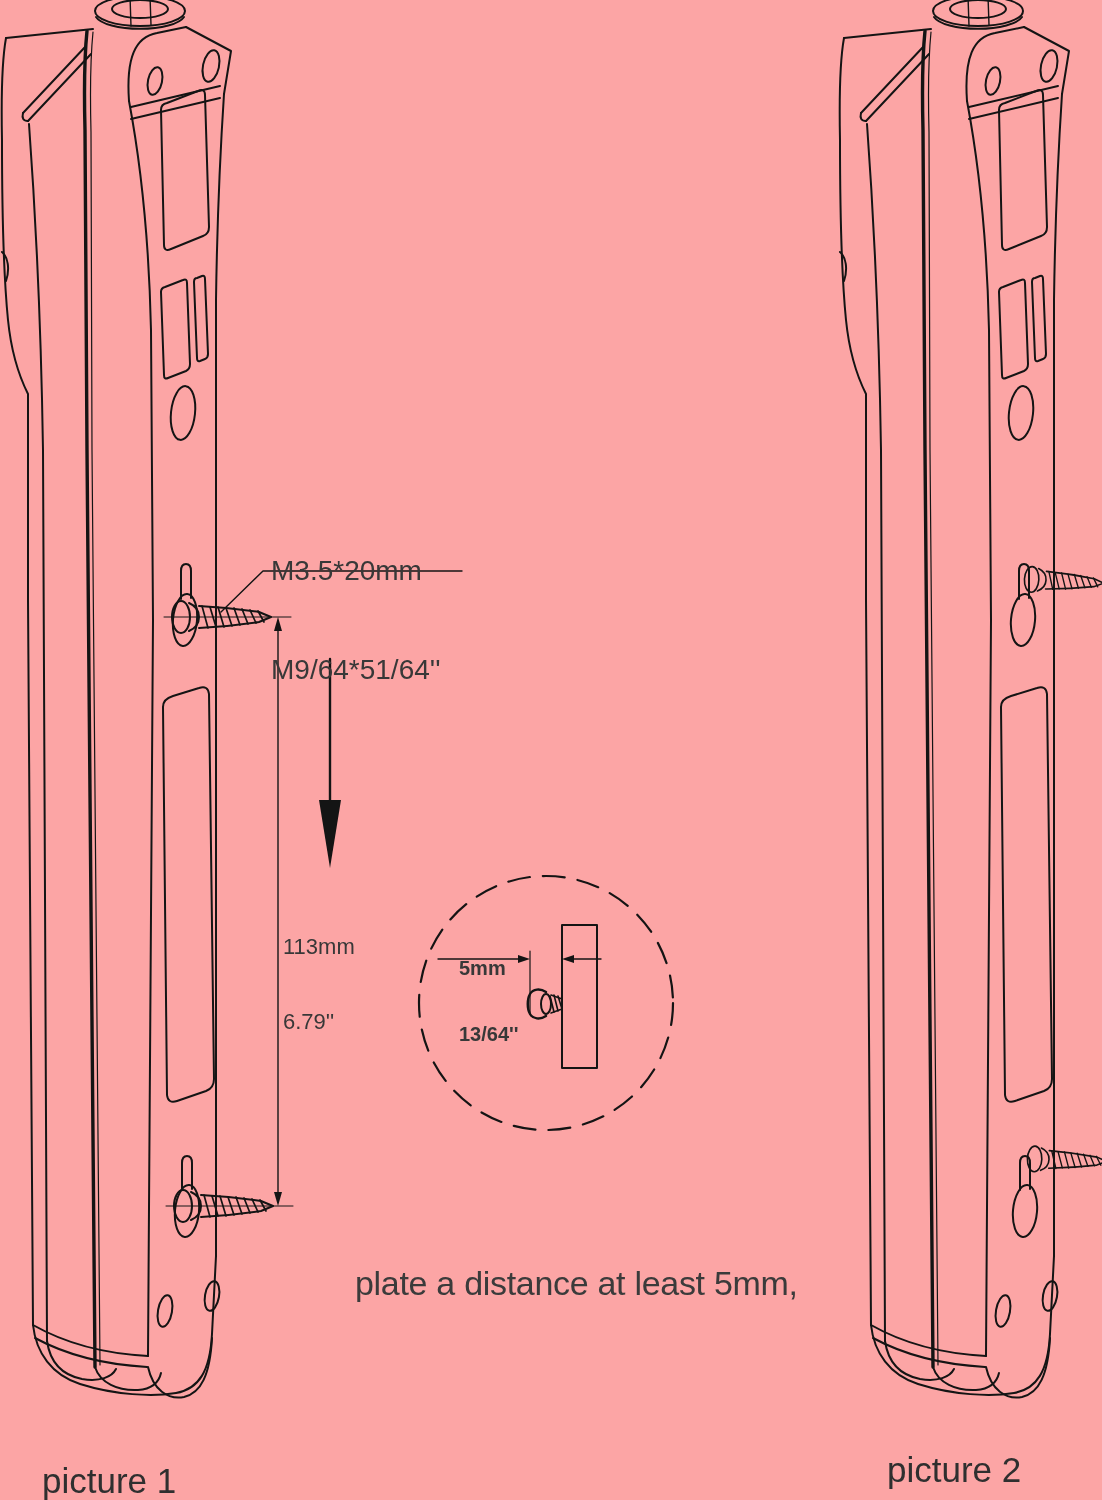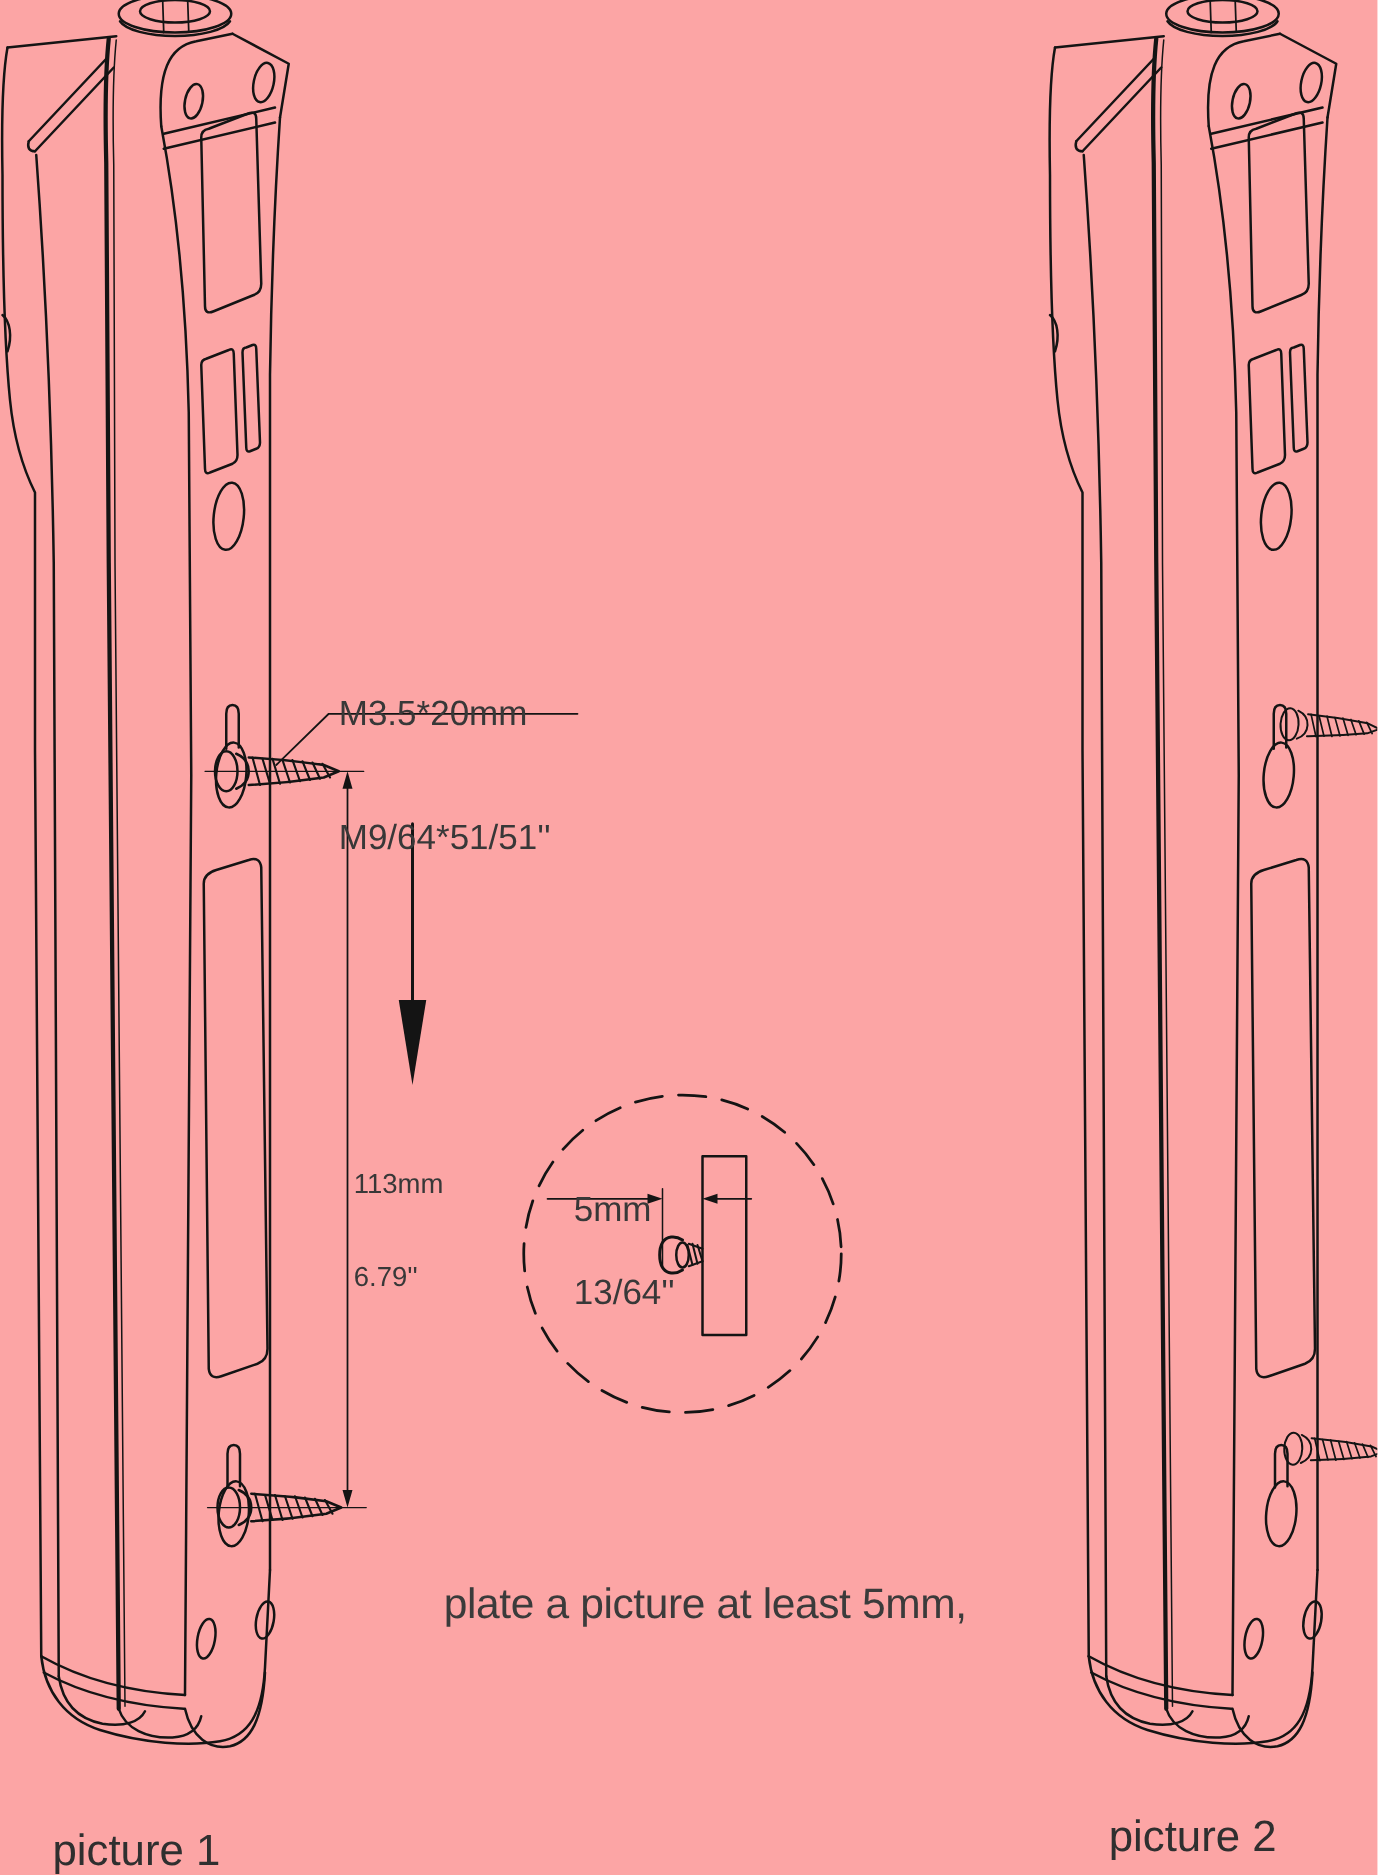--- a/index.html
+++ b/index.html
@@ -4,21 +4,21 @@
 <style>
   html,body{margin:0;padding:0;background:#ffffff;}
   .canvas{
     position:relative;width:1102px;height:1500px;background:#fca5a5;overflow:hidden;
     font-family:"Liberation Sans", sans-serif;color:#3a3a3a;
   }
   .art{position:absolute;left:0;top:0;width:1102px;height:1500px;}
   .overlay{position:absolute;white-space:pre;}
   .spec{left:271px;top:488px;font-size:28px;line-height:33px;color:#383838;}
   .dist{left:283px;top:884px;font-size:22px;line-height:25px;color:#383838;}
-  .gap{left:459px;top:913px;font-size:28px;line-height:22px;color:#383838;}
+  .gap{left:459px;top:913px;font-size:20px;line-height:22px;color:#383838;font-weight:bold;}
   .instr{left:355px;top:1176px;font-size:34px;line-height:43px;letter-spacing:-0.3px;color:#3b3b3b;}
   .cap{font-size:35px;color:#2f2f2f;}
   .cap1{left:42px;top:1461px;}
   .cap2{left:887px;top:1450px;}
 </style>
 </head>
 <body>
 
 <div class="canvas">
 
@@ -150,35 +150,35 @@
     <g transform="translate(1062,581) rotate(3) scale(0.8)">
       <use href="#screwg"></use>
     </g>
     <g transform="translate(1065,1160) rotate(2) scale(0.8)">
       <use href="#screwg"></use>
     </g>
   </svg>
 
   <div class="overlay spec">
     <div>M3.5*20mm</div>
-    <div>M9/64*51/51''</div>
+    <div>M9/64*51/64''</div>
   </div>
 
   <div class="overlay dist">
     <div>113mm</div>
     <div>6.79''</div>
   </div>
 
   <div class="overlay gap">
     <div>5mm</div>
     <div>13/64''</div>
   </div>
 
   <div class="overlay instr">
-    <div>plate a picture at least 5mm,</div>
+    <div>plate a distance at least 5mm,</div>
     
     
     
     
   </div>
 
   <div class="overlay cap cap1">picture 1</div>
   <div class="overlay cap cap2">picture 2</div>
 
 </div>

